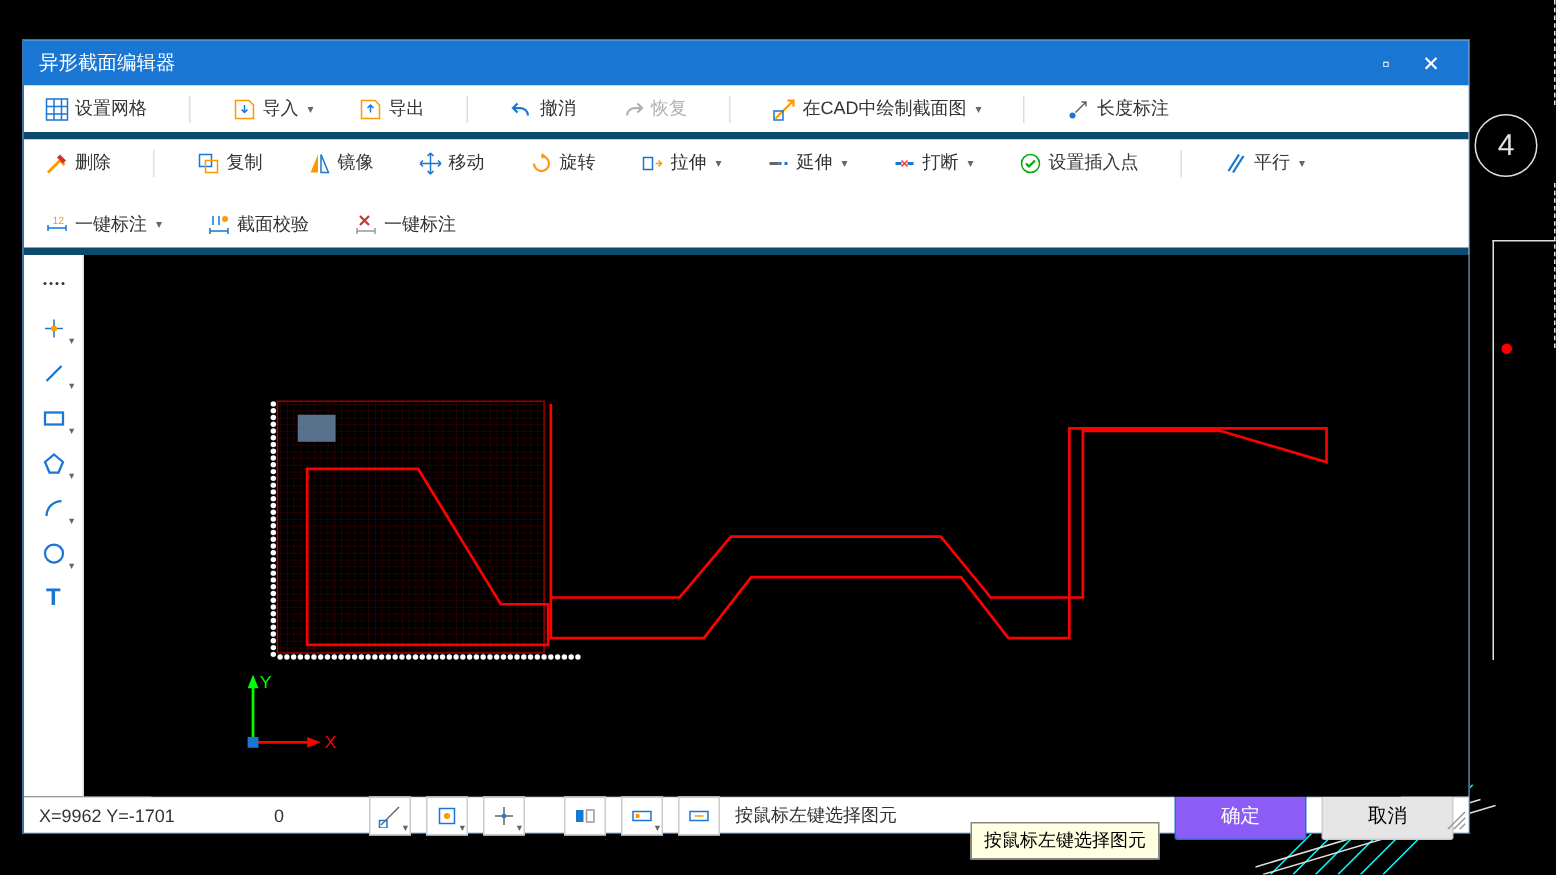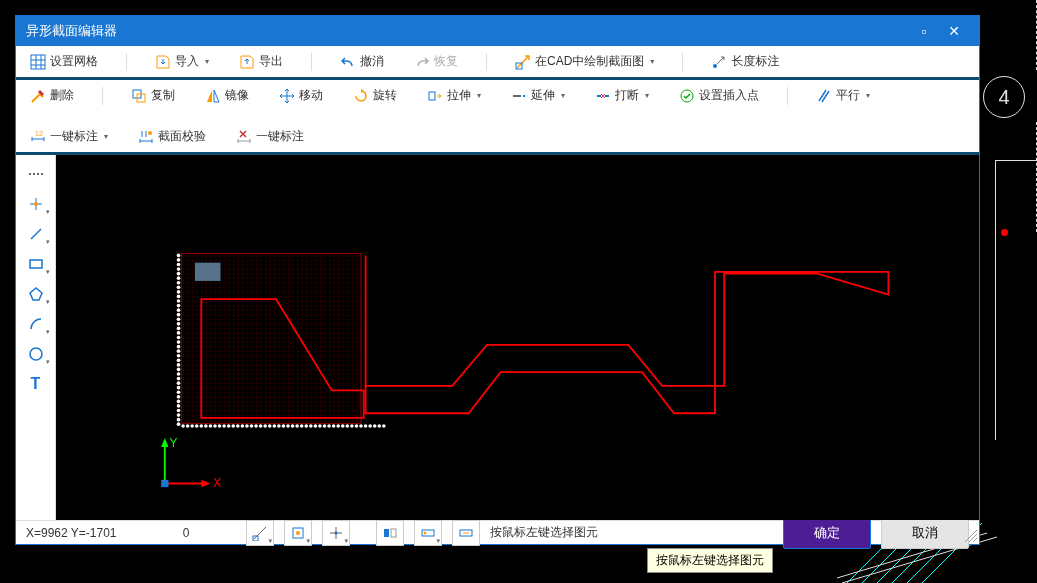--- a/index.html
+++ b/index.html
@@ -6,43 +6,43 @@
 body { background: #000; width: 1037px; height: 583px; position: relative; overflow: hidden; }
 
 .bg-canvas { position: absolute; inset: 0; background: #000; }
 .bg-annotation { position: absolute; right: 12px; top: 76px; width: 42px; height: 42px; border: 1px solid #e0e0e0; border-radius: 50%; color: #e0e0e0; display: flex; align-items: center; justify-content: center; font-size: 20px; }
 .bg-line1 { position: absolute; right: 0; top: 0; height: 70px; width: 32px; border-right: 1px dashed #e0e0e0; }
 .bg-line2 { position: absolute; right: 0; top: 122px; height: 110px; width: 32px; border-right: 1px dashed #e0e0e0; }
 .bg-dot { position: absolute; right: 29px; top: 229px; width: 7px; height: 7px; background: #f00; border-radius: 50%; }
 .bg-rect { position: absolute; right: 0; top: 160px; width: 42px; height: 280px; border-left: 1px solid #e0e0e0; border-top: 1px solid #e0e0e0; }
 .bg-hatch { position: absolute; right: 30px; bottom: 0; width: 200px; height: 60px; }
 
-.dialog { position: absolute; left: 15px; top: 15px; width: 965px; height: 530px; background: #f0f0f0; border: 1px solid #1976d2; display: flex; flex-direction: column; }
+.dialog { position: absolute; left: 15px; top: 26px; width: 965px; height: 530px; background: #f0f0f0; border: 1px solid #1976d2; display: flex; flex-direction: column; }
 .titlebar { background: #1976d2; color: #fff; height: 30px; display: flex; align-items: center; padding: 0 10px; font-size: 13px; }
 .titlebar .spacer { flex: 1; }
 .titlebar .winbtn { width: 30px; text-align: center; font-size: 14px; cursor: pointer; }
 
-.toolbar { background: #fff; border-bottom: 3px solid #0c4a6e; display: flex; align-items: center; padding: 4px 8px; gap: 18px; font-size: 12px; color: #333; flex-wrap: wrap; min-height: 30px; }
+.toolbar { background: #fff; border-bottom: 5px solid #0c4a6e; display: flex; align-items: center; padding: 4px 8px; gap: 18px; font-size: 12px; color: #333; flex-wrap: wrap; min-height: 30px; }
 .tb-item { display: flex; align-items: center; gap: 4px; padding: 3px 6px; cursor: pointer; border-radius: 2px; white-space: nowrap; }
 .tb-item.disabled { color: #b0b0b0; cursor: default; text-align: center; }
 .tb-sep { width: 1px; height: 18px; background: #ddd; margin: 0 4px; }
 .tb-icon { width: 16px; height: 16px; display: inline-flex; align-items: center; justify-content: center; }
 .tb-dd { font-size: 8px; color: #666; margin-left: 2px; }
 
 .canvas-area { flex: 1; background: #000; position: relative; display: flex; overflow: hidden; }
 .left-tools { width: 40px; background: #fff; border-right: 1px solid #ddd; display: flex; flex-direction: column; align-items: center; padding-top: 6px; gap: 4px; }
 .lt-item { width: 30px; height: 26px; display: flex; align-items: center; justify-content: center; cursor: pointer; color: #1976d2; font-size: 14px; border-radius: 2px; position: relative; }
 .lt-item .dd { position: absolute; right: 1px; bottom: 1px; font-size: 7px; color: #666; }
 .drawing { flex: 1; position: relative; }
 
 .statusbar { background: #fff; border-top: 1px solid #ddd; height: 24px; display: flex; align-items: center; padding: 0 10px; gap: 10px; font-size: 12px; color: #333; }
 .status-btn { width: 28px; height: 26px; border: 1px solid #ccc; display: flex; align-items: center; justify-content: center; cursor: pointer; background: #fff; position: relative; }
 .status-btn .dd { position: absolute; right: 1px; bottom: 0px; font-size: 7px; color: #666; }
 .btn { padding: 6px 30px; border: 1px solid #ccc; background: #e5e5e5; cursor: pointer; font-size: 13px; border-radius: 2px; }
-.btn.primary { background: #4c1d95; border-color: #1976d2; color: #fff; }
+.btn.primary { background: #8b5cf6; border-color: #1976d2; color: #fff; }
 .resize-grip { position: absolute; right: 2px; bottom: 2px; width: 12px; height: 12px; }
 
 .tooltip { position: absolute; background: #ffffe1; border: 1px solid #888; padding: 3px 8px; font-size: 12px; color: #000; }
 
 svg.drawing-svg { position: absolute; inset: 0; width: 100%; height: 100%; }
 </style>
 </head>
 <body>
 
 <div class="bg-canvas">

